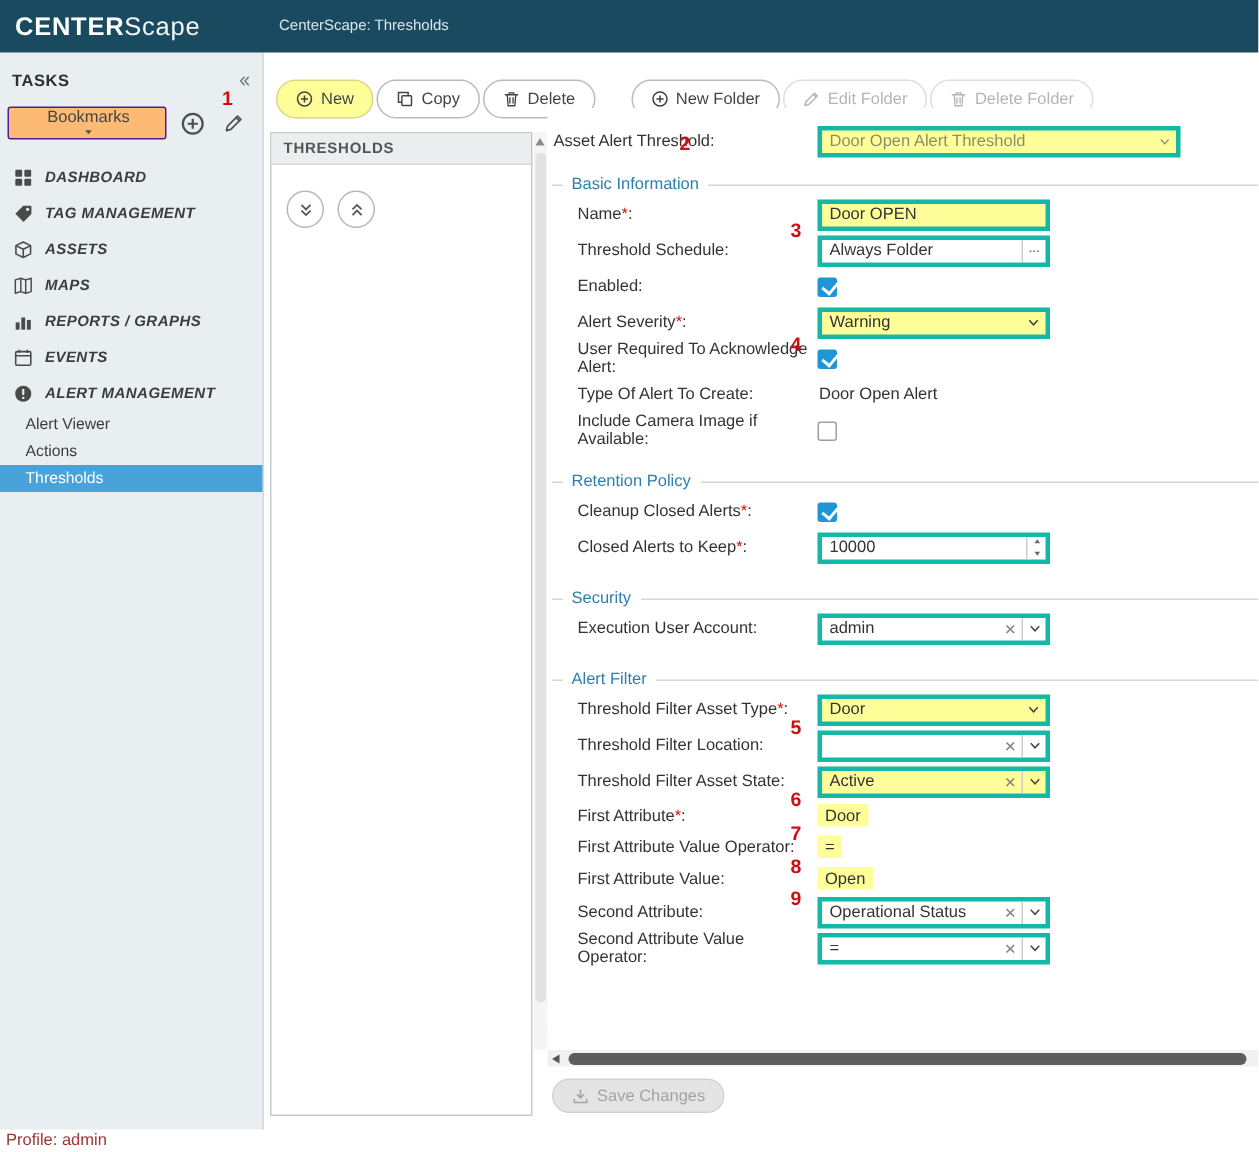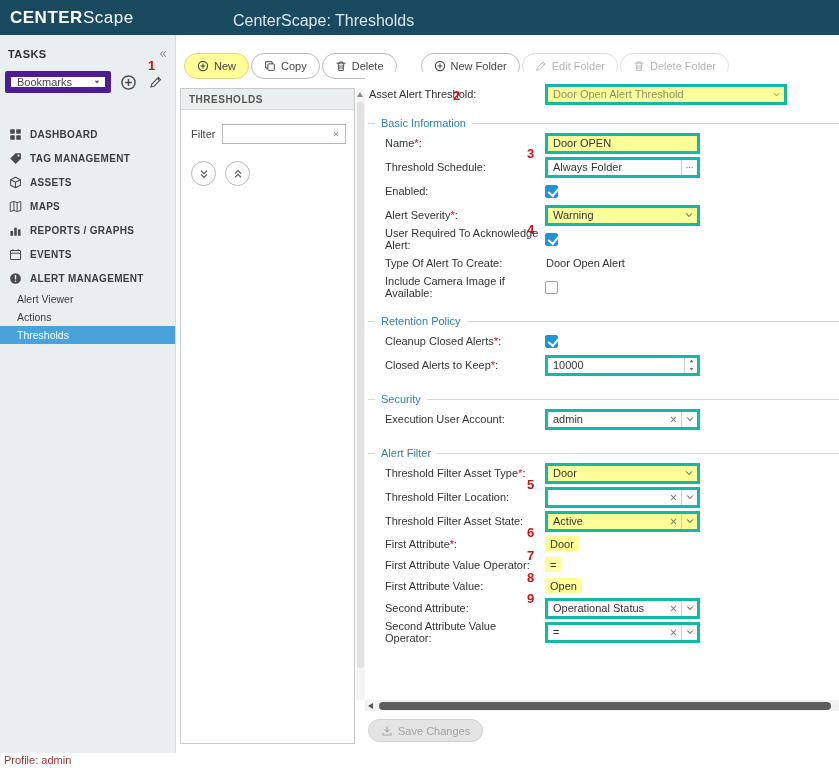--- a/index.html
+++ b/index.html
@@ -13,37 +13,37 @@
   *{margin:0;padding:0;box-sizing:border-box;}
   html,body{width:839px;height:768px;}
   body{font-family:"Liberation Sans","DejaVu Sans",sans-serif;font-size:11px;color:#333;background:#fff;position:relative;overflow:hidden;}
   .ic{display:inline-block;vertical-align:middle;width:13px;height:13px;flex:none;}
 
   
   .topbar{position:absolute;left:0;top:0;width:839px;height:35px;background:var(--c-topbar);display:flex;align-items:center;z-index:5;}
   .logo{margin-left:10px;font-size:17px;color:#fff;letter-spacing:.5px;white-space:nowrap;}
   .logo b{font-weight:700;}
   .logo .lt{font-weight:300;opacity:.95;}
-  .topbar-subtitle{position:absolute;left:186px;top:12px;font-size:16px;color:#d9e5ea;margin-left:47px;}
+  .topbar-subtitle{position:absolute;left:186px;top:12px;font-size:10px;color:#d9e5ea;}
 
   
   .sidebar{position:absolute;left:0;top:35px;width:176px;height:718px;background:#e9eef0;border-right:1px solid #d4dadd;}
   .tasks-row{display:flex;align-items:center;justify-content:space-between;padding:13px 7px 0 8px;}
   .tasks-title{font-weight:700;font-size:11px;letter-spacing:.4px;color:#2f2f2f;}
   .tasks-collapse{color:#777;cursor:pointer;display:inline-flex;}
   .tasks-collapse .ic{width:10px;height:10px;}
   .bookmarks-row{display:flex;align-items:center;gap:9px;padding:11px 6px 0 5px;}
-  .bm-select{width:106px;height:22px;background:#ffffff;border:6px solid #4c1d95;border-radius:2px;display:flex;align-items:center;padding:0 4px 0 6px;color:#444;cursor:pointer;}
+  .bm-select{width:106px;height:22px;background:#fdba74;border:1px solid #4c1d95;border-radius:2px;display:flex;align-items:center;padding:0 4px 0 6px;color:#444;cursor:pointer;flex-direction:column;}
   .bm-select .val{flex:1;}
   .bm-select .ic{width:8px;height:8px;color:#555;}
   .icon-btn{background:none;border:none;color:#4f4f4f;display:inline-flex;align-items:center;cursor:pointer;}
   .icon-btn .ic{width:17px;height:17px;}
   .bm-pencil{margin-left:auto;margin-right:6px;}
   .bm-pencil .ic{width:14px;height:14px;}
-  .sidebar-nav{margin-top:29px;}
+  .sidebar-nav{margin-top:13px;font-style:italic;}
   .nav-item{height:24px;display:flex;align-items:center;gap:8px;padding-left:9px;font-size:10px;font-weight:700;letter-spacing:.3px;color:#3c3c3c;cursor:pointer;}
   .nav-item .ic{color:#4a4a4a;}
   .sub-item{height:18px;display:flex;align-items:center;padding-left:17px;font-size:10.5px;color:#3c3c3c;cursor:pointer;}
   .sub-item.selected{background:var(--c-selected);color:#fff;}
   .profile{position:absolute;left:4px;top:754px;font-size:11px;color:#9c3434;}
 
   
   .toolbar{position:absolute;left:184px;top:52px;height:28px;display:flex;align-items:center;gap:2px;}
   .tbtn{height:26px;border:1px solid #b9bcbd;border-radius:13px;background:#fff;display:inline-flex;align-items:center;gap:5px;padding:0 12px;font-size:11px;color:#444;cursor:pointer;font-family:inherit;white-space:nowrap;}
   .tbtn .ic{width:12px;height:12px;}
@@ -281,29 +281,20 @@
           <g fill="none" stroke="currentColor" stroke-width="1.2" stroke-linecap="round">
             <path d="M2.5 4.2 H13.5 M6 4.2 V2.6 H10 V4.2 M4.2 4.2 L5 14 H11 L11.8 4.2 M6.6 6.8 V11.6 M9.4 6.8 V11.6"></path>
           </g>
         </svg>
         <span>Delete Folder</span>
       </button>
     </div>
 
   <section class="panel">
     <div class="panel-header">THRESHOLDS</div>
-    <div class="filter-row">
-      <span class="filter-label">Filter</span>
-      <div class="filter-input">
-        <span class="val"></span>
-        <svg class="ic" viewBox="0 0 16 16">
-            <path d="M3.5 3.5 12.5 12.5 M12.5 3.5 3.5 12.5" stroke="currentColor" stroke-width="1.8" fill="none"></path>
-          </svg>
-      </div>
-    </div>
     <div class="panel-btns">
       <button class="circle-btn">
           <svg class="ic" viewBox="0 0 16 16">
             <g fill="none" stroke="currentColor" stroke-width="1.6">
               <path d="M4 3.5 8 7.5 12 3.5"></path>
               <path d="M4 8.5 8 12.5 12 8.5"></path>
             </g>
           </svg>
         </button>
       <button class="circle-btn">

